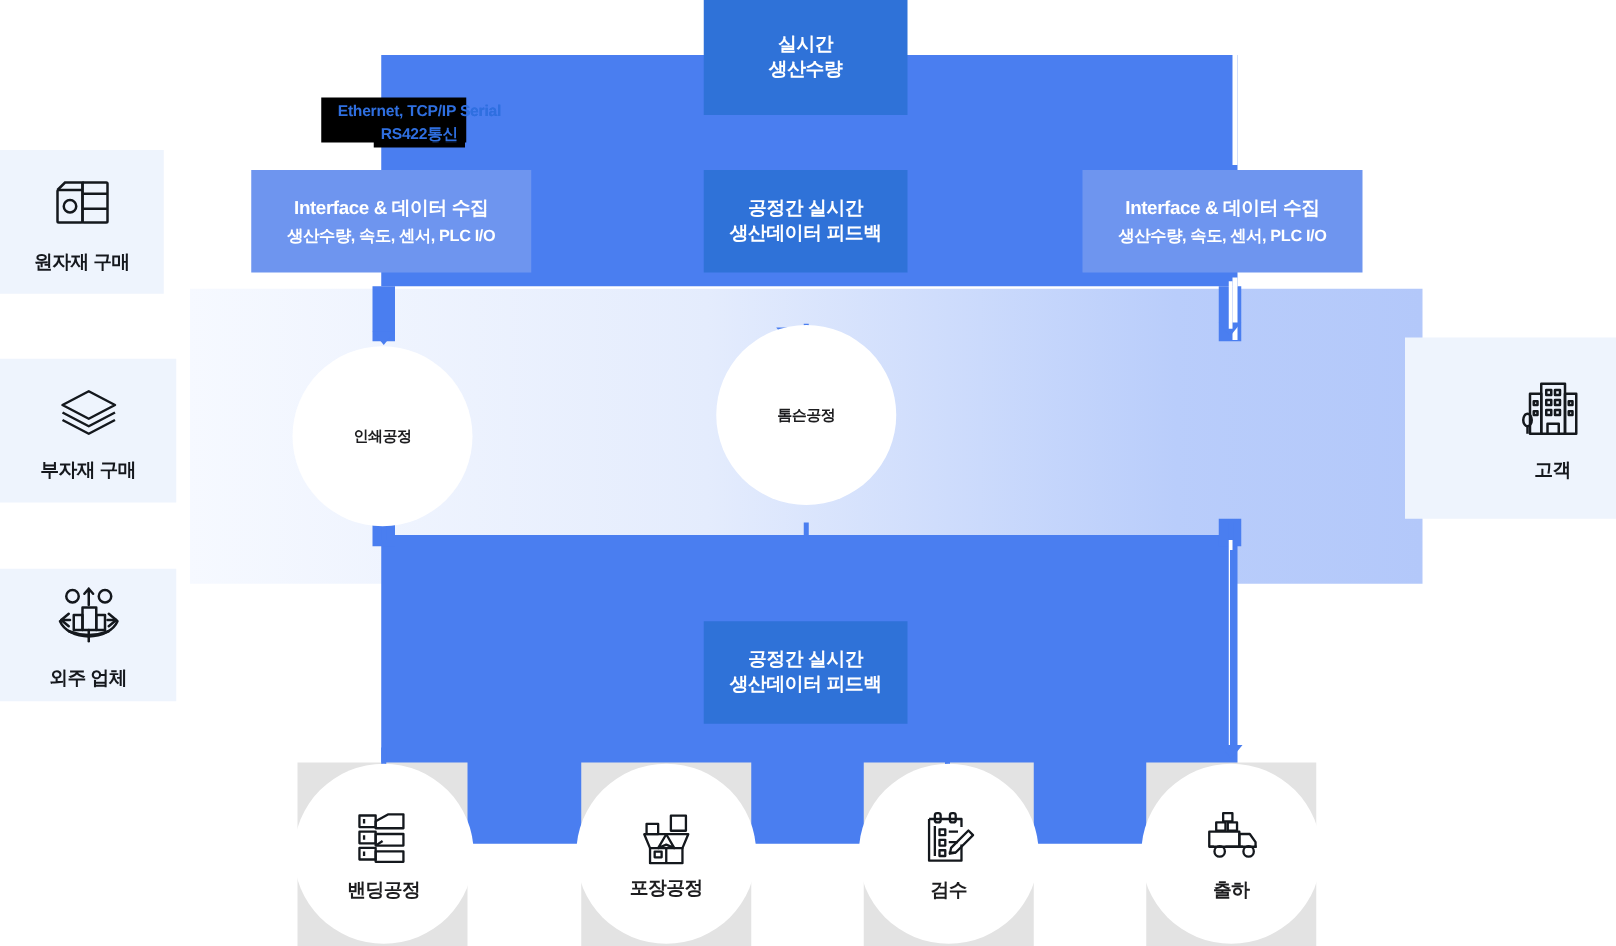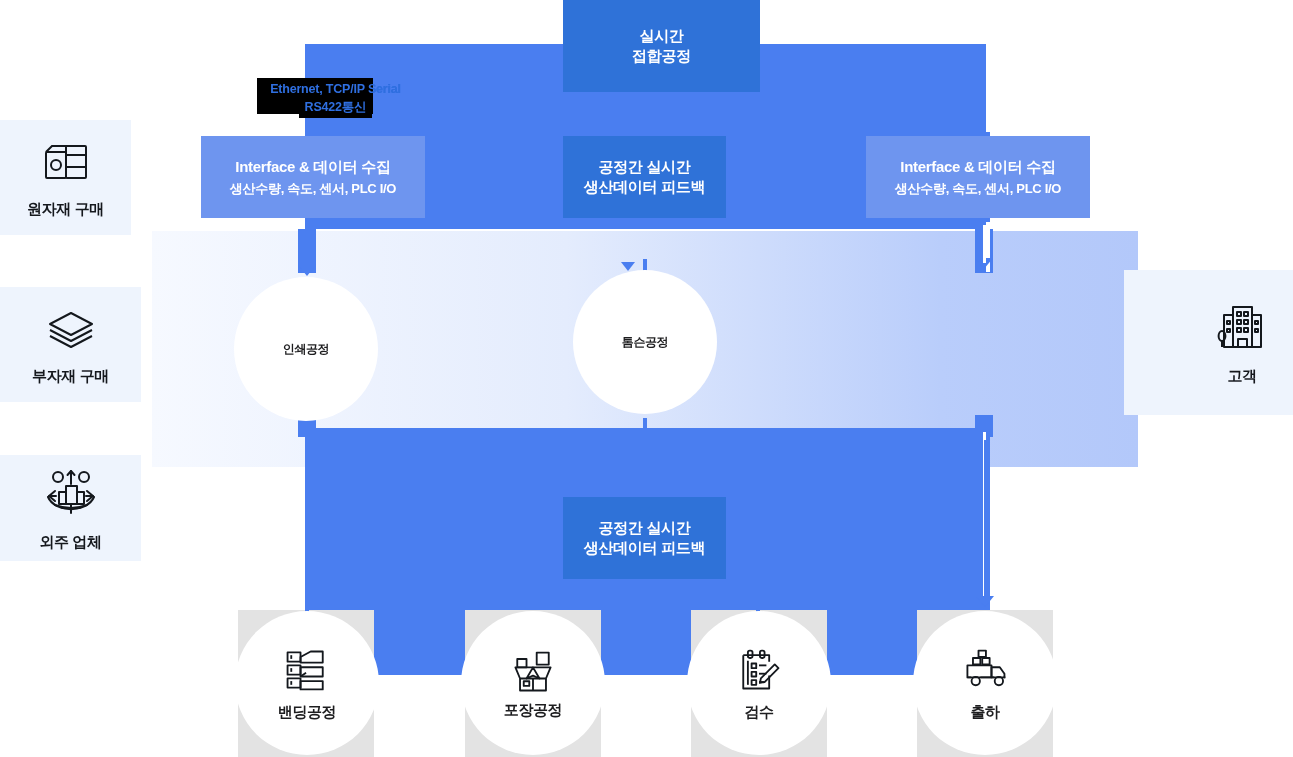--- a/index.html
+++ b/index.html
@@ -160,23 +160,23 @@
         <rect x="42" y="22" width="3" height="3"></rect>
           <rect x="42" y="30" width="3" height="3"></rect>
         <path d="M25 48 L25 40 L34 40 L34 48"></path>
         <ellipse cx="9" cy="37" rx="3.4" ry="5"></ellipse>
         <path d="M9 42 L9 48"></path>
       </svg>
     </span>
     <span class="lbl">고객</span>
   </div>
 
-  <div class="box box-dark" style="left:563px;top:0px;width:197px;height:92px;">
+  <div class="box box-dark" style="left:563px;top:0px;width:163px;height:92px;">
     <span class="l1">실시간</span>
-    <span class="l1">접합공정</span>
+    <span class="l1">생산수량</span>
   </div>
 
   <div class="proto" style="left:238px;top:80px;width:195px;">
     <span>Ethernet, TCP/IP Serial</span><br>
     <span class="redact">RS422통신</span>
   </div>
   <div style="position:absolute;left:257px;top:78px;width:116px;height:36px;background:#000;"></div>
   <div class="proto" style="left:238px;top:80px;width:195px;mix-blend-mode:normal;">
     <span>Ethernet, TCP/IP Serial</span><br>
     <span>RS422통신</span>
@@ -208,21 +208,21 @@
   <div class="arrow-down" style="left:975px;top:258px;"></div>
   <div class="wline" style="left:983px;top:225px;width:3px;height:38px;"></div>
 
   <div class="bline" style="left:305px;top:418px;width:4px;height:14px;"></div>
   <div class="bline" style="left:643px;top:418px;width:4px;height:14px;"></div>
   <div class="bline" style="left:983px;top:418px;width:4px;height:14px;"></div>
 
   <div class="circle circle-main" style="left:234px;top:277px;">
     <span>인쇄공정</span>
   </div>
-  <div class="circle circle-main" style="left:573px;top:270px;">
+  <div class="circle circle-main" style="left:573px;top:260px;">
     <span>톰슨공정</span>
   </div>
 
   <div class="tile-grey" style="left:238px;top:610px;width:136px;height:147px;"></div>
   <div class="tile-grey" style="left:465px;top:610px;width:136px;height:147px;"></div>
   <div class="tile-grey" style="left:691px;top:610px;width:136px;height:147px;"></div>
   <div class="tile-grey" style="left:917px;top:610px;width:136px;height:147px;"></div>
 
   <div class="wline" style="left:983px;top:432px;width:3px;height:170px;"></div>
   <div class="bline" style="left:984px;top:440px;width:3px;height:160px;"></div>

